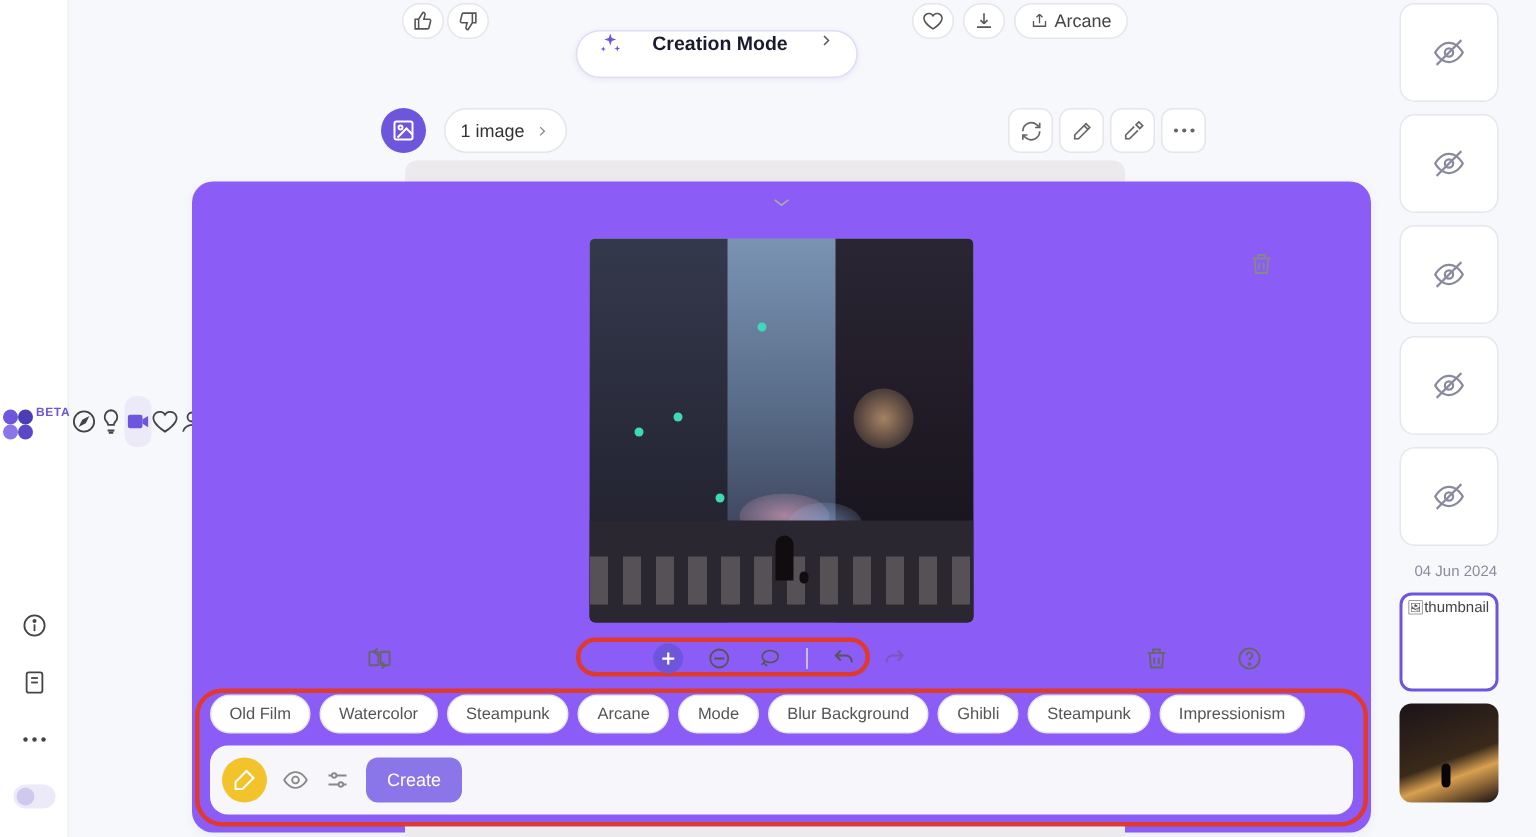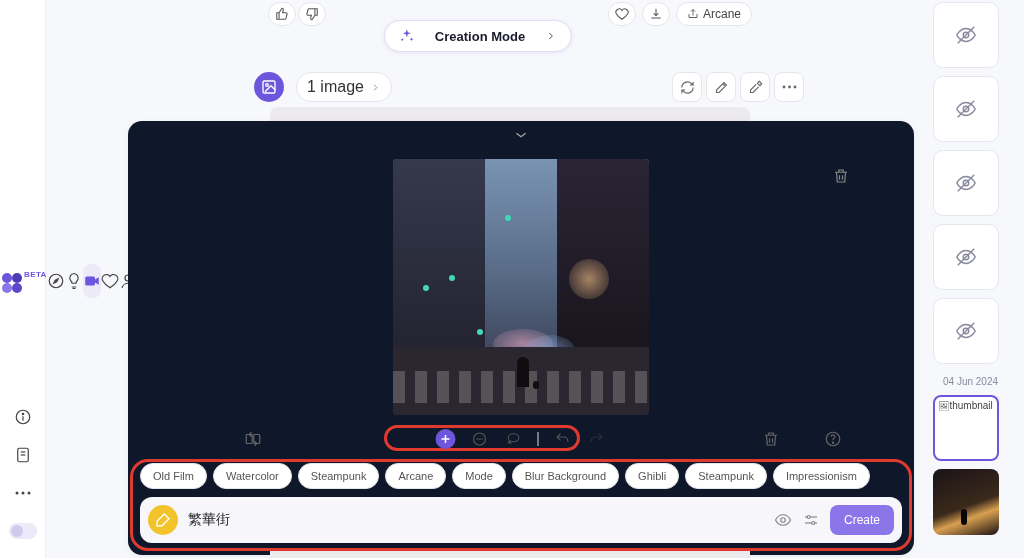--- a/index.html
+++ b/index.html
@@ -11,30 +11,30 @@
 .side-icon.active { background:#eceaf8; color:#6e56dc; }
 .side-bottom { position:absolute; bottom:6px; left:0; width:46px; display:flex; flex-direction:column; align-items:center; }
 .side-bottom .side-icon { margin-bottom:4px; }
 .toggle-pill { width:28px; height:16px; background:#eceaf8; border-radius:8px; display:flex; align-items:center; padding:2px; }
 .toggle-knob { width:12px; height:12px; background:#d0c9ee; border-radius:50%; }
 .main { position:absolute; left:46px; top:0; width:864px; height:558px; padding-top:0; }
 .thumb-group { position:absolute; left:222px; top:2px; display:flex; gap:2px; }
 .pill { height:24px; padding:0 10px; border:1px solid #e5e5ec; border-radius:14px; background:#fff; display:flex; align-items:center; gap:4px; font-size:12px; color:#444; cursor:pointer; }
 .pill.icon-only { padding:0; width:28px; justify-content:center; }
 .right-group { position:absolute; right:158px; top:2px; display:flex; gap:6px; }
-.mode-pill { position:absolute; left:50%; transform:translateX(-50%); top:20px; height:32px; border:1px solid #e0dcf2; border-radius:18px; background:#fff; display:flex; align-items:center; gap:20px; padding:0 14px; box-shadow:0 1px 4px rgba(110,86,220,0.12); cursor:pointer; }
+.mode-pill { position:absolute; left:50%; transform:translateX(-50%); top:20px; height:32px; border:1px solid #e0dcf2; border-radius:18px; background:#fff; display:flex; gap:20px; padding:0 14px; box-shadow:0 1px 4px rgba(110,86,220,0.12); cursor:pointer; }
 .mode-pill svg { color:#6e56dc; }
 .mode-pill span.lbl { font-weight:700; font-size:13px; color:#1a1a2e; }
 .image-head { position:absolute; top:72px; left:208px; display:flex; align-items:center; gap:12px; }
 .img-icon-btn { width:30px; height:30px; border-radius:50%; background:#6e56dc; display:flex; align-items:center; justify-content:center; color:#fff; cursor:pointer; }
-.img-count { height:30px; padding:0 10px; border:1px solid #e5e5ec; border-radius:16px; background:#fff; display:flex; align-items:center; gap:6px; font-size:16px; color:#333; cursor:pointer; }
+.img-count { height:30px; padding:0 10px; border:1px solid #e5e5ec; border-radius:16px; background:#fff; display:flex; align-items:center; gap:6px; font-size:12px; color:#333; cursor:pointer; }
 .head-right { position:absolute; top:72px; left:626px; display:flex; gap:4px; }
 .head-right .sq { width:30px; height:30px; border:1px solid #e5e5ec; border-radius:8px; background:#fff; display:flex; align-items:center; justify-content:center; color:#666; cursor:pointer; }
 .shade { position:absolute; top:107px; left:224px; width:480px; height:14px; background:#eceaec; border-radius:8px 8px 0 0; }
-.card { position:absolute; top:121px; left:82px; width:786px; height:434px; background:#0f172a; border-radius:14px; box-shadow:0 2px 8px rgba(20,20,40,0.05); }
+.card { position:absolute; top:121px; left:82px; width:786px; height:434px; background:#8b5cf6; border-radius:14px; box-shadow:0 2px 8px rgba(20,20,40,0.05); }
 .card-handle { position:absolute; top:10px; left:50%; transform:translateX(-50%); }
 .main-image { position:absolute; top:38px; left:50%; transform:translateX(-50%); width:256px; height:256px; border-radius:4px; overflow:hidden; background:linear-gradient(180deg,#7a93b3 0%, #5a6e8a 42%, #2c2a3f 100%); }
 .buildings-l { position:absolute; left:0; top:0; width:92px; height:256px; background:linear-gradient(180deg,#34394c 0%, #1e1c28 100%); }
 .buildings-r { position:absolute; right:0; top:0; width:92px; height:256px; background:linear-gradient(180deg,#2a2533 0%, #141017 100%); }
 .road { position:absolute; left:0; bottom:0; width:256px; height:68px; background:#2b2730; }
 .cross { position:absolute; left:0; bottom:12px; width:256px; height:32px; background:repeating-linear-gradient(90deg,#d6cfc6 0 12px, transparent 12px 22px); opacity:0.25; }
 .glow { position:absolute; border-radius:50%; }
 .g1 { width:40px; height:40px; background:radial-gradient(rgba(255,200,140,0.6),transparent); right:40px; top:100px; }
 .g2 { width:60px; height:30px; background:radial-gradient(rgba(255,180,210,0.55),transparent); left:100px; bottom:56px; }
 .g3 { width:50px; height:30px; background:radial-gradient(rgba(160,200,255,0.5),transparent); left:132px; bottom:50px; }
@@ -330,21 +330,20 @@
       <div class="style-chip">Impressionism</div>
     </div>
 
     <div class="prompt-bar">
       <div class="prompt-icon">
         <svg width="16" height="16" viewBox="0 0 24 24" fill="none" stroke="#fff" stroke-width="2">
             <path d="M14 3l7 7-11 11H3v-7z"></path>
             <path d="M17 6l1 1"></path>
           </svg>
       </div>
-      <input class="prompt-input" value="繁華街" style="">
       <div class="prompt-right">
         <div style="color:#888;cursor:pointer">
           <svg width="18" height="18" viewBox="0 0 24 24" fill="none" stroke="currentColor" stroke-width="1.6">
               <path d="M2 12s3.5-7 10-7 10 7 10 7-3.5 7-10 7S2 12 2 12z"></path>
               <circle cx="12" cy="12" r="3"></circle>
             </svg>
         </div>
         <div style="color:#888;cursor:pointer">
           <svg width="18" height="18" viewBox="0 0 24 24" fill="none" stroke="currentColor" stroke-width="1.6">
               <line x1="4" y1="8" x2="20" y2="8"></line>

